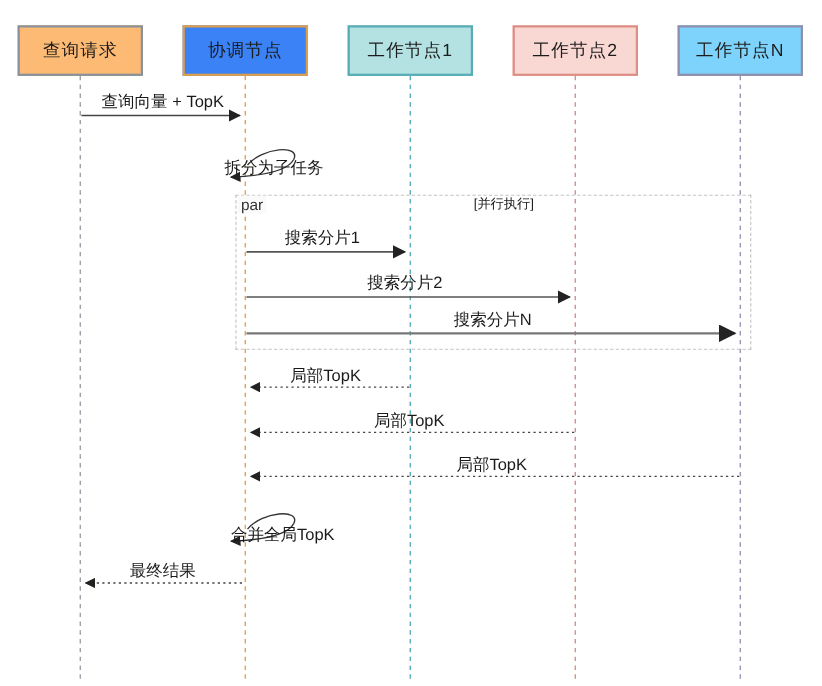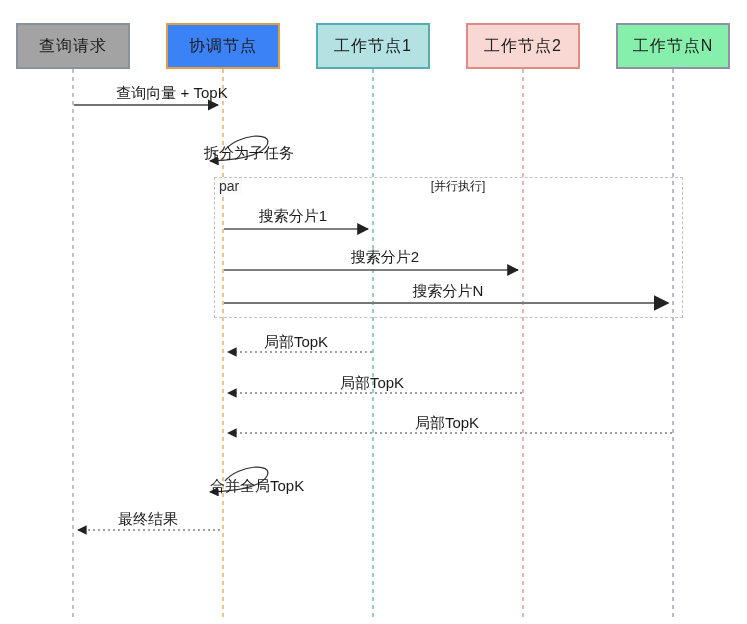--- a/index.html
+++ b/index.html
@@ -13,25 +13,25 @@
   svg.layer{position:absolute;left:0;top:0;width:747px;height:624px;}
   .actor{
     position:absolute;
     top:23px;width:114px;height:46px;
     box-sizing:border-box;
     border:2px solid #888;
     display:flex;align-items:center;justify-content:center;
     font-size:16px;color:#1c1c1c;
     letter-spacing:1px;
   }
-  .actor.a0{left:16px;background:#a3a3a3;border-color:#87929c;}
+  .actor.a0{left:16px;background:#fdba74;border-color:#87929c;}
   .actor.a1{left:166px;background:#3b82f6;border-color:#e19e49;}
   .actor.a2{left:316px;background:#b4e1e2;border-color:#55acb4;}
   .actor.a3{left:466px;background:#f9d8d3;border-color:#dd8d83;text-align:center;}
-  .actor.a4{left:616px;background:#86efac;border-color:#908ea9;}
+  .actor.a4{left:616px;background:#7dd3fc;border-color:#908ea9;}
   .msg{
     position:absolute;
     transform:translate(-50%,-50%);
     white-space:nowrap;
     font-size:15px;color:#1a1a1a;
   }
   .msg.selfmsg{transform:translate(0,-50%);}
   .parframe{
     position:absolute;
     left:214px;top:177px;width:469px;height:141px;
@@ -100,24 +100,24 @@
   <div class="actor a2">
       <span>工作节点1</span>
     </div>
   <div class="actor a3">
       <span>工作节点2</span>
     </div>
   <div class="actor a4">
       <span>工作节点N</span>
     </div>
 
-  <div class="msg" style="left:148px;top:93px;margin-left:24px;">查询向量 + TopK</div>
+  <div class="msg" style="left:148px;top:93px;">查询向量 + TopK</div>
   <div class="msg selfmsg" style="left:204px;top:153px;">拆分为子任务</div>
   <div class="msg" style="left:293px;top:216px;">搜索分片1</div>
-  <div class="msg" style="left:385px;top:257px;">搜索分片2</div>
+  <div class="msg" style="left:368px;top:257px;">搜索分片2</div>
   <div class="msg" style="left:448px;top:291px;">搜索分片N</div>
   <div class="msg" style="left:296px;top:342px;">局部TopK</div>
   <div class="msg" style="left:372px;top:383px;">局部TopK</div>
   <div class="msg" style="left:447px;top:423px;">局部TopK</div>
   <div class="msg selfmsg" style="left:210px;top:486px;">合并全局TopK</div>
   <div class="msg" style="left:148px;top:519px;">最终结果</div>
 
 </div>
 
 </body></html>

